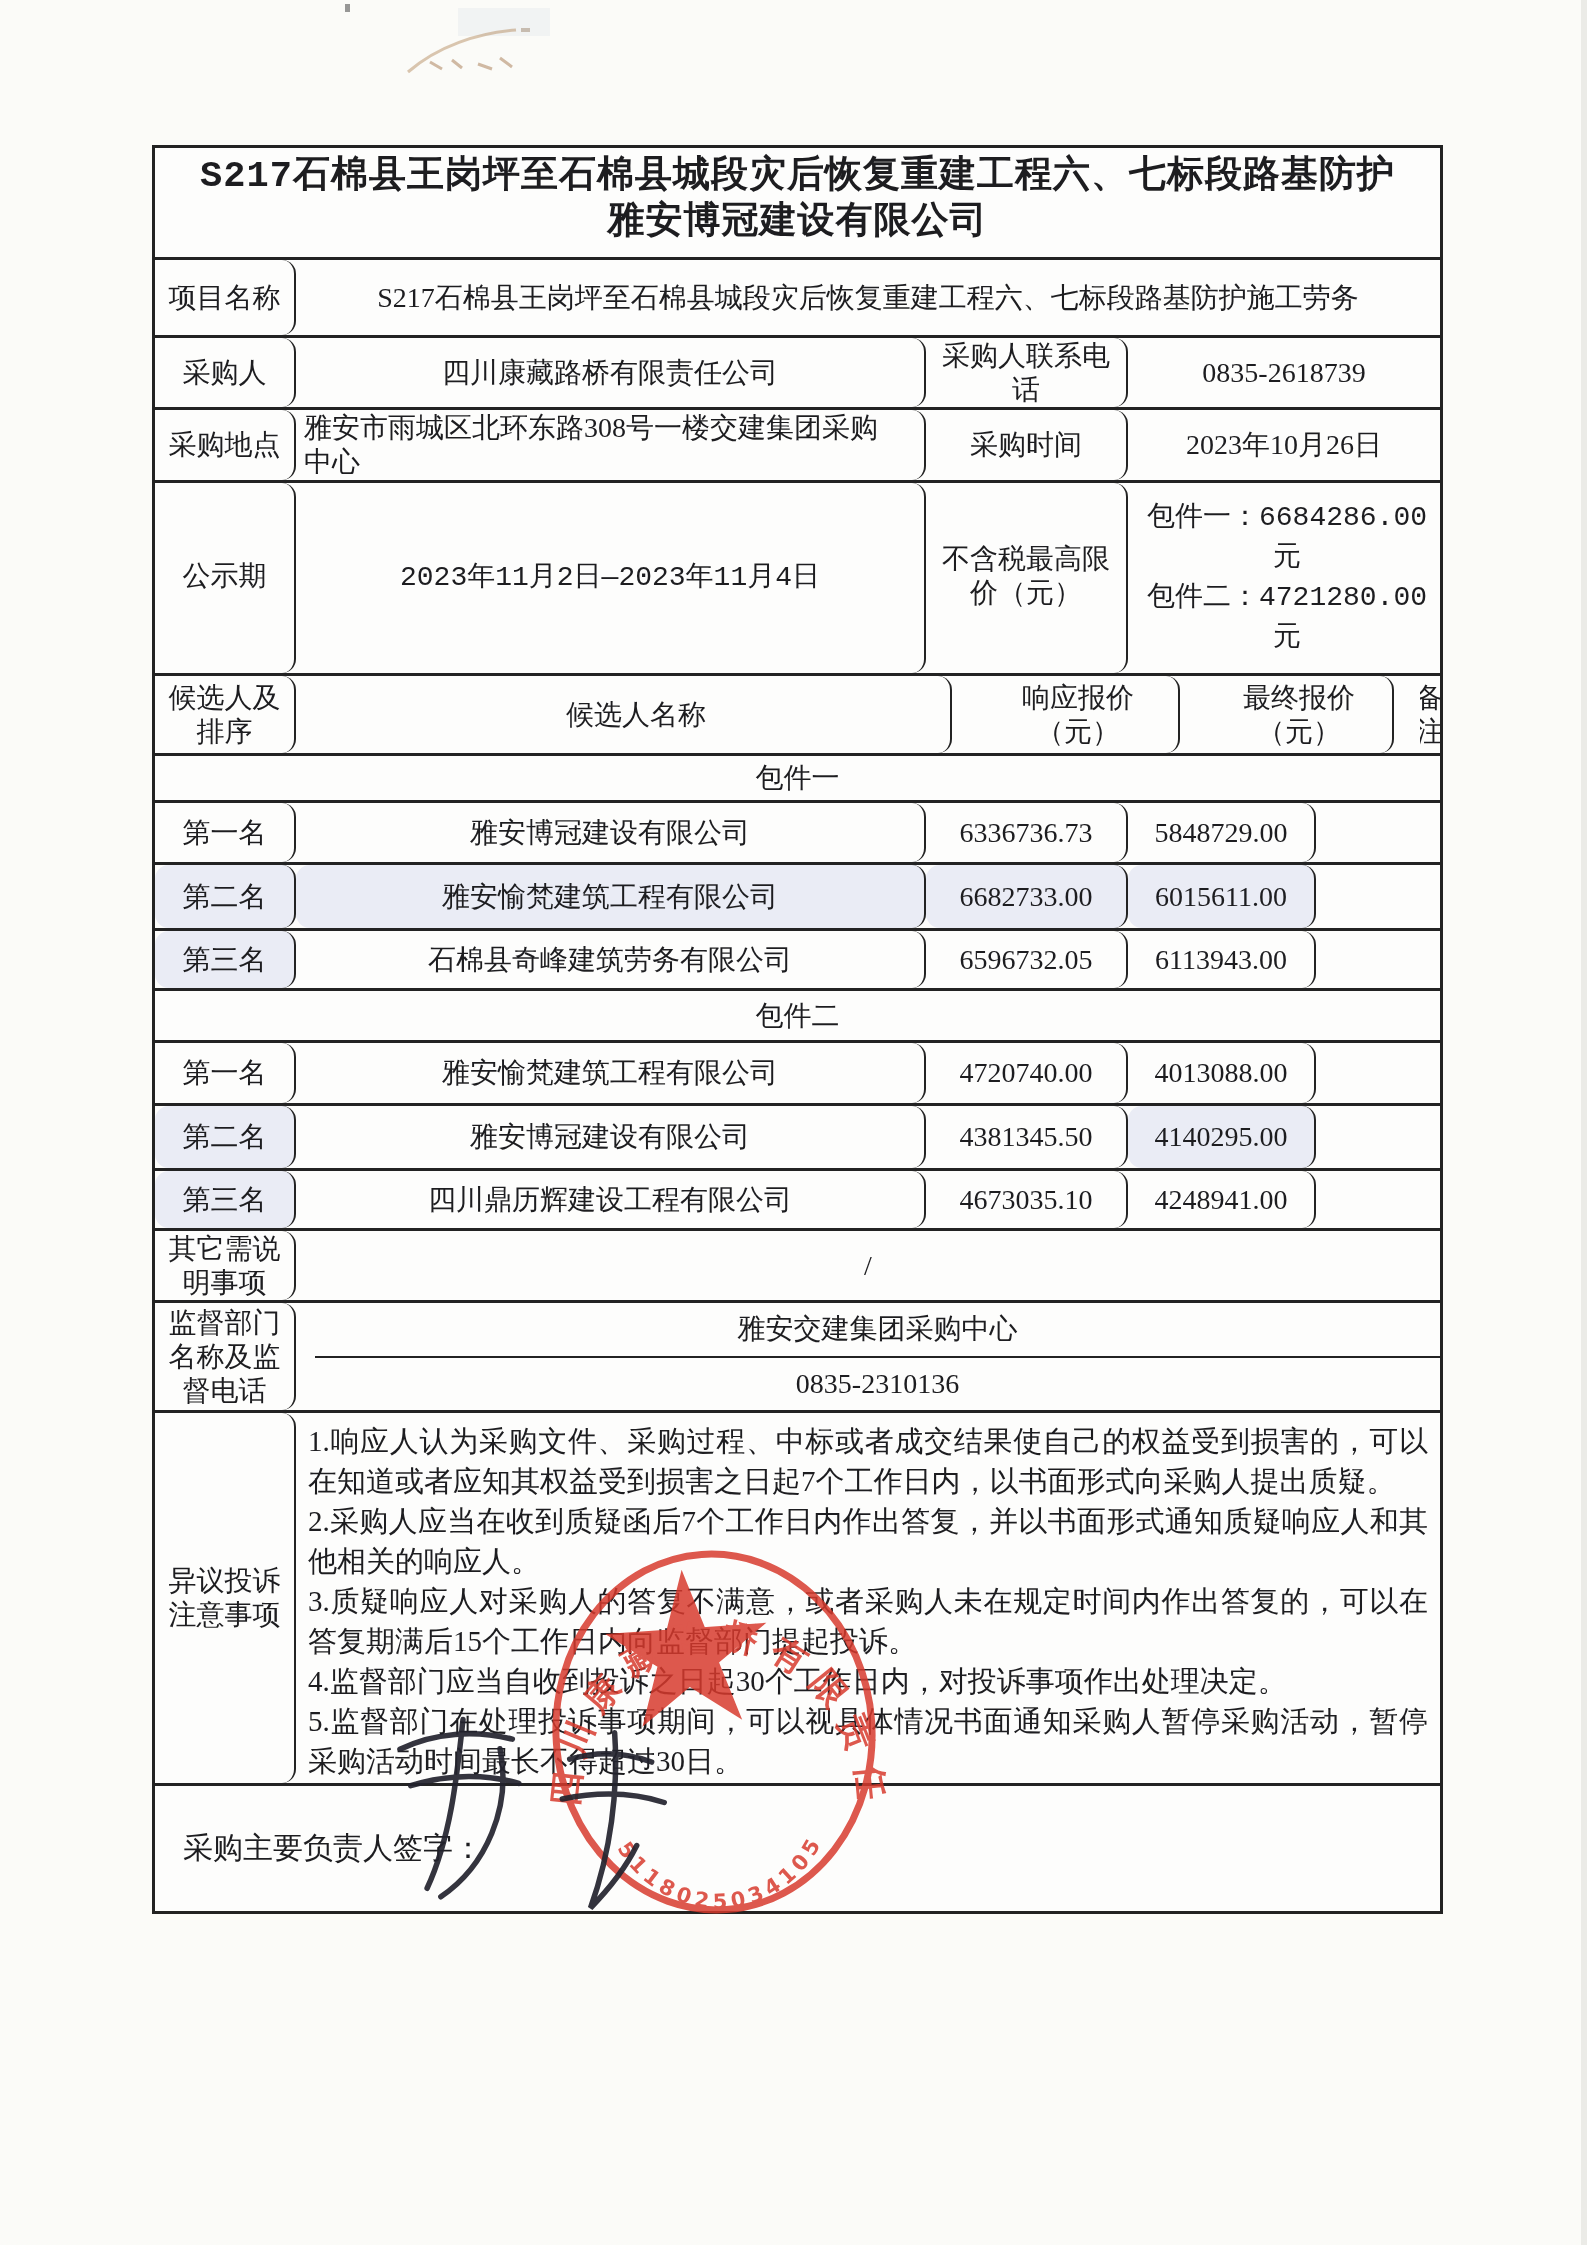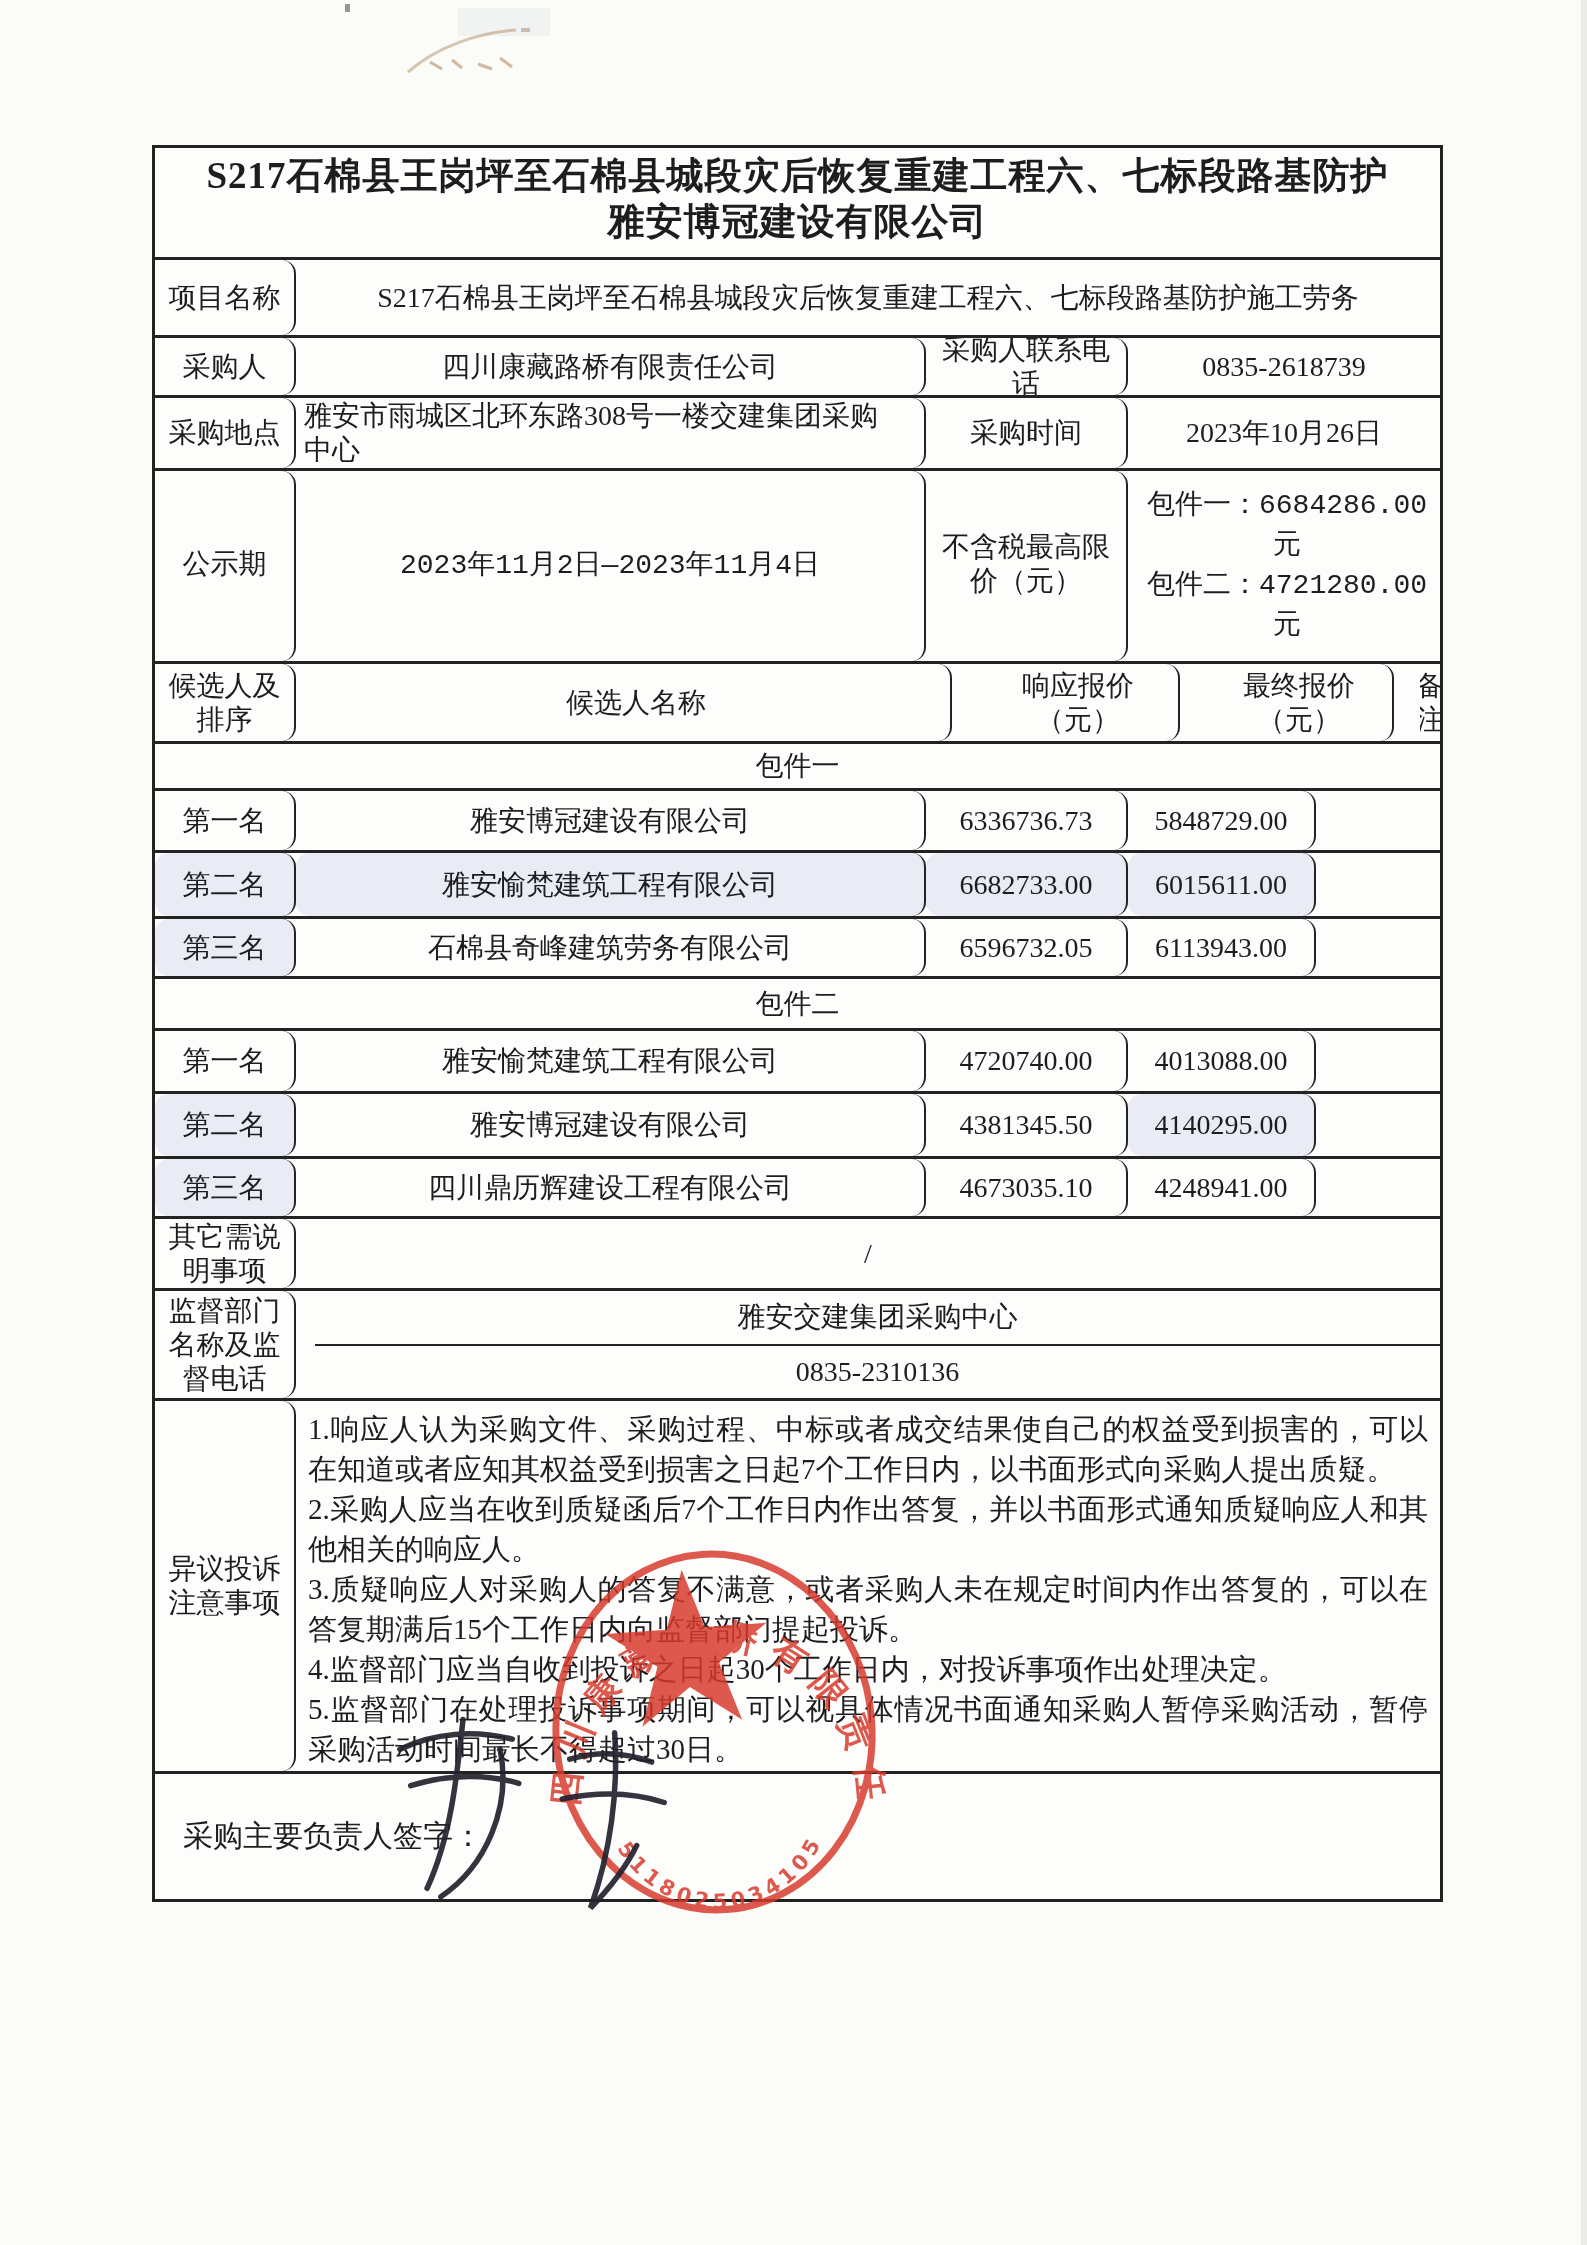--- a/index.html
+++ b/index.html
@@ -36,21 +36,21 @@
   .w3{width:202px;flex:none;}
   .w4{width:188px;flex:none;}
   .w5{flex:1;}
   .wspan{flex:1;}
   .pre{white-space:pre-line;}
   .left{justify-content:flex-start;text-align:left;}
   .tint{background:#eaecf5;}
   .title-row{
     display:block;border-bottom:3px solid #232323;
     text-align:center;
-    font-family:Liberation Serif, serif;
+    font-family:Liberation Mono, monospace;
     font-weight:700;font-size:37px;line-height:46px;
     padding:5px 0 4px 0;letter-spacing:1px;
   }
   .limit-lines{display:flex;flex-direction:column;align-items:flex-start;justify-content:center;}
   .limit-lines div{font-size:28px;line-height:40px;}
   
   .sup-right{flex:1;display:flex;flex-direction:column;margin-left:19px;}
   .sup-sub{flex:1;display:flex;align-items:center;justify-content:center;font-size:28px;box-sizing:border-box;}
   .sup-sub:first-child{border-bottom:2px solid #232323;}
   
@@ -80,21 +80,21 @@
     <div class="title-row" style="height:100px;">
       <div>S217石棉县王岗坪至石棉县城段灾后恢复重建工程六、七标段路基防护</div>
       <div>雅安博冠建设有限公司</div>
     </div>
 
     <div class="row" style="height:78px;">
       <div class="cell w1">项目名称</div>
       <div class="cell wspan">S217石棉县王岗坪至石棉县城段灾后恢复重建工程六、七标段路基防护施工劳务</div>
     </div>
 
-    <div class="row" style="height:60px;justify-content:flex-end;">
+    <div class="row" style="height:72px;justify-content:flex-end;">
       <div class="cell w1">采购人</div>
       <div class="cell w2">四川康藏路桥有限责任公司</div>
       <div class="cell w3 pre">采购人联系电
 话</div>
       <div class="cell w5">0835-2618739</div>
     </div>
 
     <div class="row" style="height:73px;">
       <div class="cell w1">采购地点</div>
       <div class="cell w2 pre left">雅安市雨城区北环东路308号一楼交建集团采购

